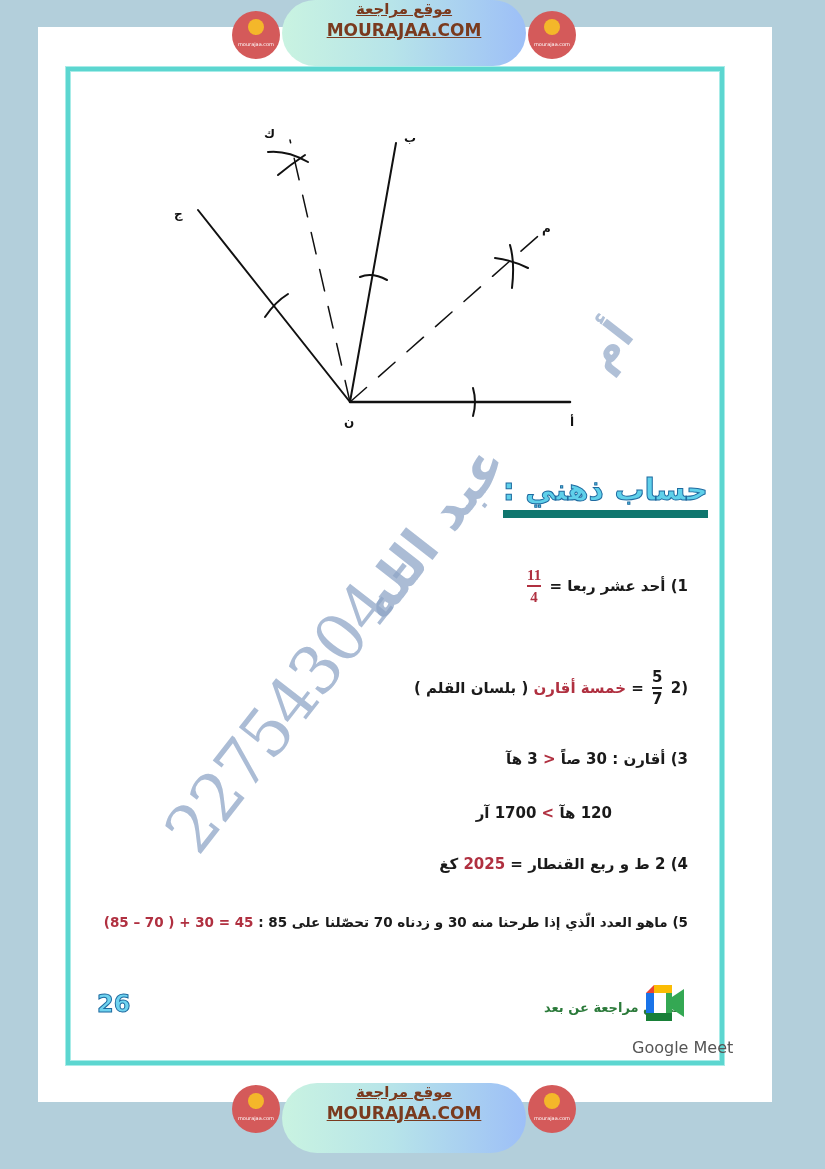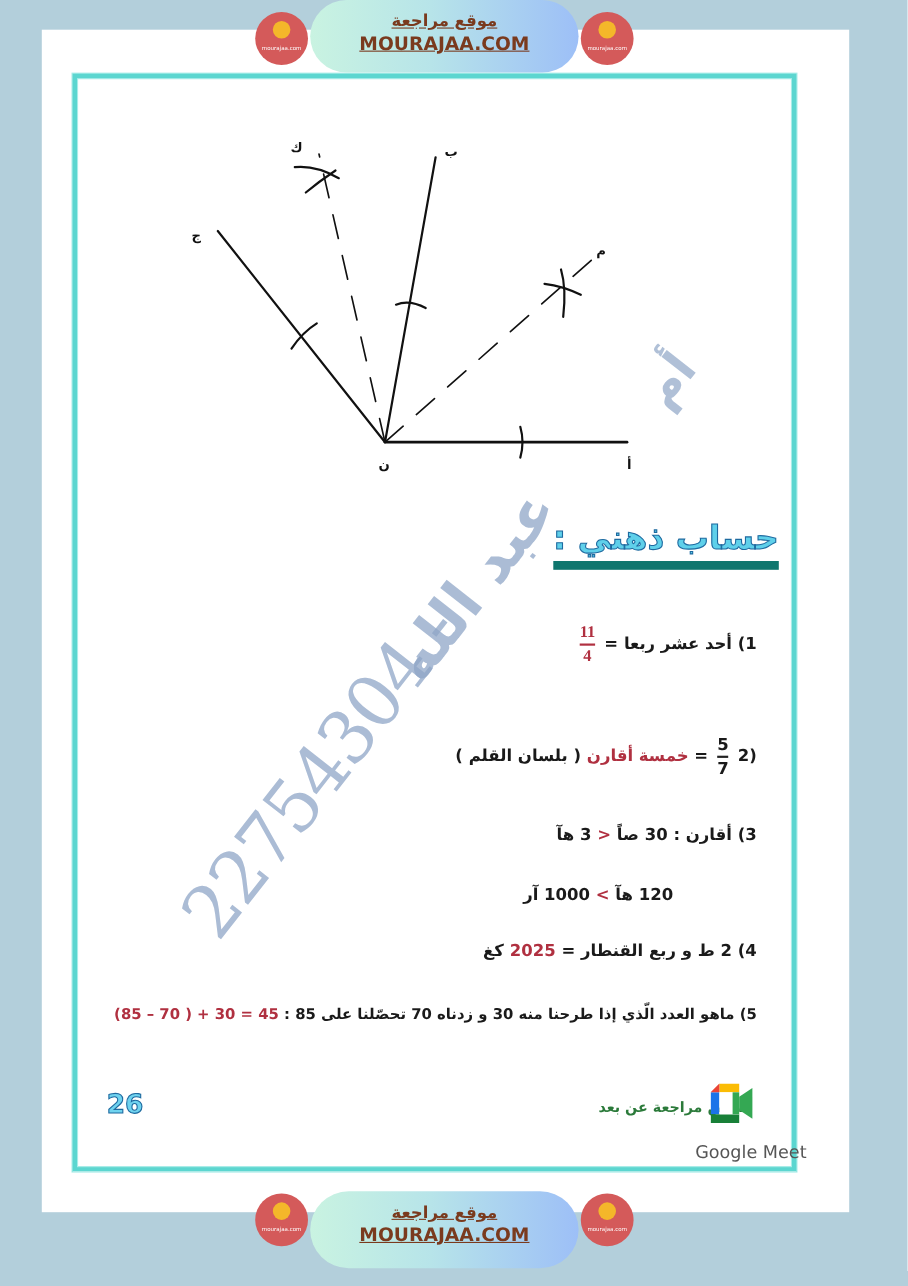--- a/index.html
+++ b/index.html
@@ -1,20 +1,20 @@
 <!DOCTYPE html>
 <html><head>
 <meta charset="utf-8">
 <style>
   html,body{margin:0;padding:0;}
   body{width:825px;height:1169px;background:#b3cfdb;position:relative;overflow:hidden;font-family:"DejaVu Sans",sans-serif;}
   .page{position:absolute;left:38px;top:27px;width:734px;height:1075px;background:#ffffff;}
   .frame{position:absolute;left:66px;top:67px;width:650px;height:990px;border:4px solid #5cd6d0;box-shadow:0 0 0 1px #a8ece8, inset 0 0 0 1px #a8ece8;}
   .banner{position:absolute;left:282px;width:244px;height:66px;border-radius:33px;background:linear-gradient(90deg,#c9f3e1 0%,#b7e4e9 45%,#9dbff7 100%);text-align:center;}
-  .banner .ar{display:block;font-family:"DejaVu Sans",sans-serif;font-weight:bold;color:#7a3a1e;font-size:15px;margin-top:10px;text-decoration:underline;direction:rtl;}
+  .banner .ar{display:block;font-family:"DejaVu Sans",sans-serif;font-weight:bold;color:#7a3a1e;font-size:15px;text-decoration:underline;direction:rtl;}
   .banner .en{display:block;font-family:"DejaVu Sans",sans-serif;font-weight:bold;color:#7a3a1e;font-size:17px;text-decoration:underline;margin-top:2px;}
   .logo{position:absolute;width:48px;height:48px;border-radius:50%;background:#d45a5a;}
   .logo .inner{position:absolute;left:16px;top:8px;width:16px;height:16px;border-radius:50%;background:#f4b72a;}
   .logo .cap{position:absolute;left:0;right:0;top:30px;text-align:center;color:#fff;font-size:5px;line-height:6px;}
   svg.geo{position:absolute;left:160px;top:110px;}
   .title{position:absolute;right:117px;top:470px;font-size:30px;font-weight:bold;color:#5fd0ea;-webkit-text-stroke:1px #1e6aa0;direction:rtl;border-bottom:8px solid #0f766e;line-height:40px;}
   .line{position:absolute;right:137px;direction:rtl;font-size:15px;font-weight:bold;color:#1a1a1a;white-space:nowrap;}
   .red{color:#b03040;}
   .frac{display:inline-block;vertical-align:middle;text-align:center;font-weight:bold;margin:0 3px;}
   .frac span{display:block;line-height:18px;}
@@ -101,21 +101,21 @@
 
 <div class="line" style="top:750px;margin-left:44px;">
   <span>3)</span>
   <span>أقارن : 30 صاً</span>
   <span class="red">&lt;</span>
   <span>3 هآ</span>
 </div>
 <div class="line" style="top:804px;right:213px;">
   <span>120 هآ</span>
   <span class="red">&gt;</span>
-  <span>1000 آر</span>
+  <span>1700 آر</span>
 </div>
 
 <div class="line" style="top:855px;">
   <span>4)</span>
   <span>2 ط و ربع القنطار =</span>
   <span class="red">2025</span>
   <span>كغ</span>
 </div>
 
 <div class="line" style="top:914px;font-size:13.5px;margin-left:35px;">

